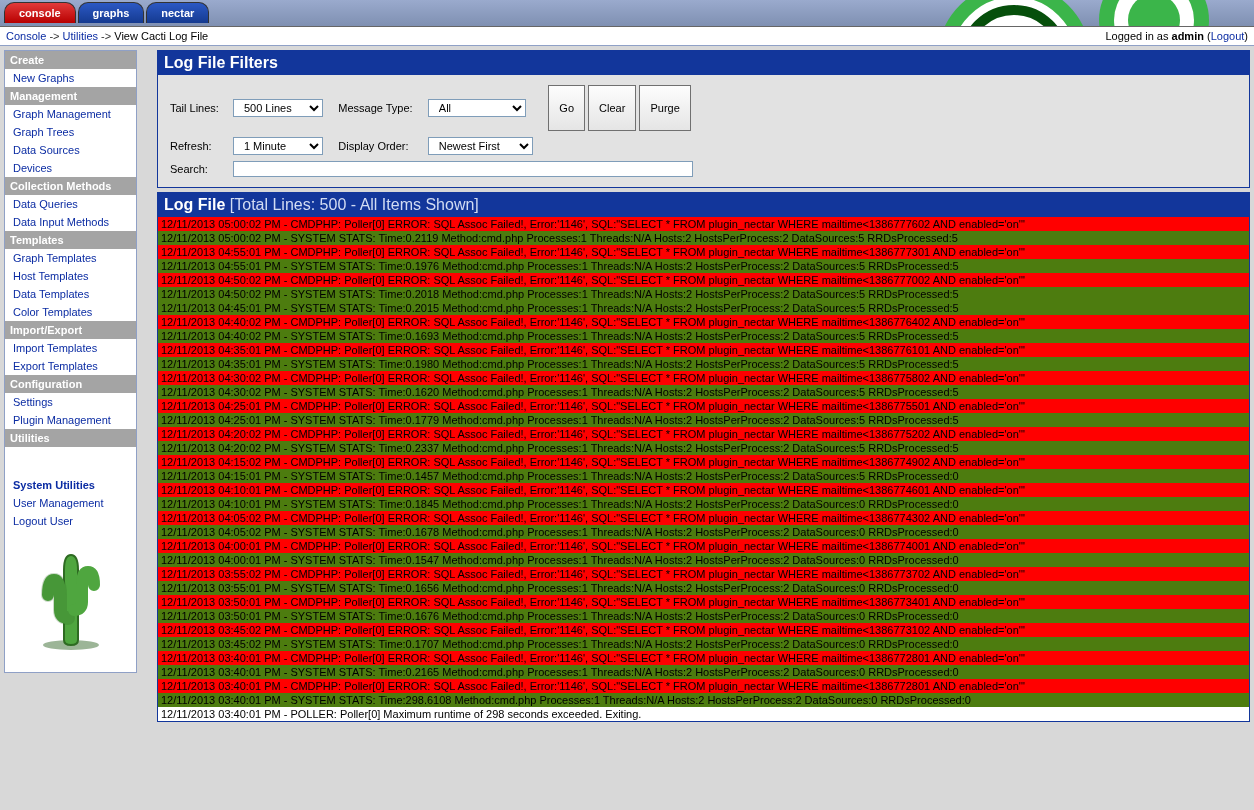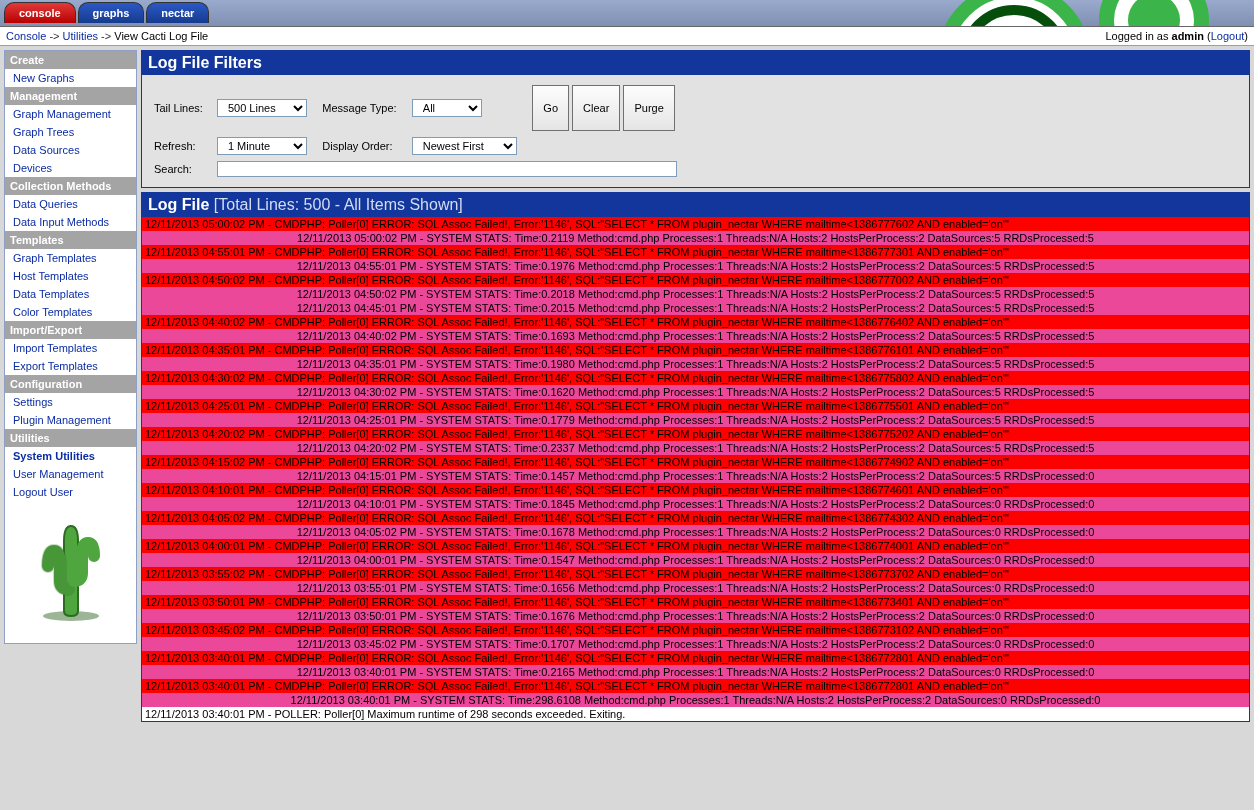--- a/index.html
+++ b/index.html
@@ -9,39 +9,39 @@
   .topbanner .tabs { position:absolute; left:4px; top:2px; display:flex; gap:2px; }
   .tab { border-radius:10px 10px 0 0; padding:4px 14px 4px 14px; font-weight:bold; color:#fff; font-size:11px; border:1px solid #333; border-bottom:none; cursor:pointer; }
   .tab.console { background:linear-gradient(#E23A3A,#B80000); }
   .tab.graphs  { background:linear-gradient(#2B58C4,#153A90); }
   .tab.nectar  { background:linear-gradient(#2B58C4,#153A90); }
   .topbanner .art { position:absolute; right:0; top:-20px; width:340px; height:80px; }
   .art svg { width:340px; height:80px; }
   .breadcrumb-bar { background:#fff; border-top:1px solid #666; border-bottom:1px solid #8FA0C6; padding:3px 6px; font-size:11px; display:flex; justify-content:space-between; }
   .breadcrumb-bar a { color:#0B2CA3; text-decoration:none; }
   .breadcrumb-bar .sep { color:#333; }
-  .layout { display:flex; width:100%; padding:4px; gap:4px; align-items:flex-start; }
+  .layout { display:flex; width:100%; padding:4px; gap:20px; align-items:flex-start; }
   .sidebar { width:133px; flex:0 0 133px; background:#fff; border:1px solid #8FA0C6; }
   .sidebar .section-hdr { background:#A4A4A4; color:#fff; font-weight:bold; padding:3px 5px; font-size:11px; }
   .sidebar a { display:block; padding:3px 5px 3px 8px; color:#0B2CA3; text-decoration:none; font-size:11px; }
-  .sidebar a.active { font-weight:bold; }
+  .sidebar a.active { font-weight:bold;margin-top:29px; }
   .cactus-wrap { text-align:center; padding:20px 0; }
   .cactus-wrap svg { width:70px; height:100px; }
   .main { flex:1; }
   .panel { border:1px solid #12369B; margin-bottom:4px; }
   .panel-hdr { background:#12369B; color:#fff; font-weight:bold; padding:3px 6px; font-size:16px; }
   .panel-hdr .sub { font-weight:normal; color:#D2DCF3; }
   .filters-body { background:#E2E2E2; padding:6px 4px; }
   .filters-body table td { padding:2px 6px; vertical-align:middle; font-size:11px;margin-left:48px; }
   select, input[type=text] { font-size:11px; font-family:inherit; background:#fff; border:1px solid #7F9DB9; padding:1px 6px; }
   .btn { font-size:11px; padding:16px 10px; background:linear-gradient(#fdfdfd,#e5e5e5); border:1px solid #707070; cursor:pointer; }
   .log-body { }
   .log-row { font-family:Verdana,Arial,sans-serif; font-size:11px; padding:1px 3px; white-space:nowrap; overflow:hidden; }
   .log-error { background:#FF0000; color:#000; }
-  .log-stats { background:#ec4899; color:#000;text-align:center; }
+  .log-stats { background:#4d7c0f; color:#000; }
   .log-plain { background:#fff; color:#000; }
 </style>
 </head>
 <body>
 
 <div class="topbanner">
   <div class="tabs">
     <div class="tab console">console</div>
     <div class="tab graphs">graphs</div>
     <div class="tab nectar">nectar</div>
@@ -118,21 +118,21 @@
           <tbody>
               <tr>
             <td>Tail Lines:</td>
             <td>
               <select style="width:90px">
                 <option>500 Lines</option>
               </select>
             </td>
             <td>Message Type:</td>
             <td>
-              <select style="width:70px">
+              <select style="width:98px">
                 <option>All</option>
               </select>
             </td>
             <td>
               <button class="btn">Go</button>
               <button class="btn">Clear</button>
               <button class="btn">Purge</button>
             </td>
           </tr>
           <tr>

